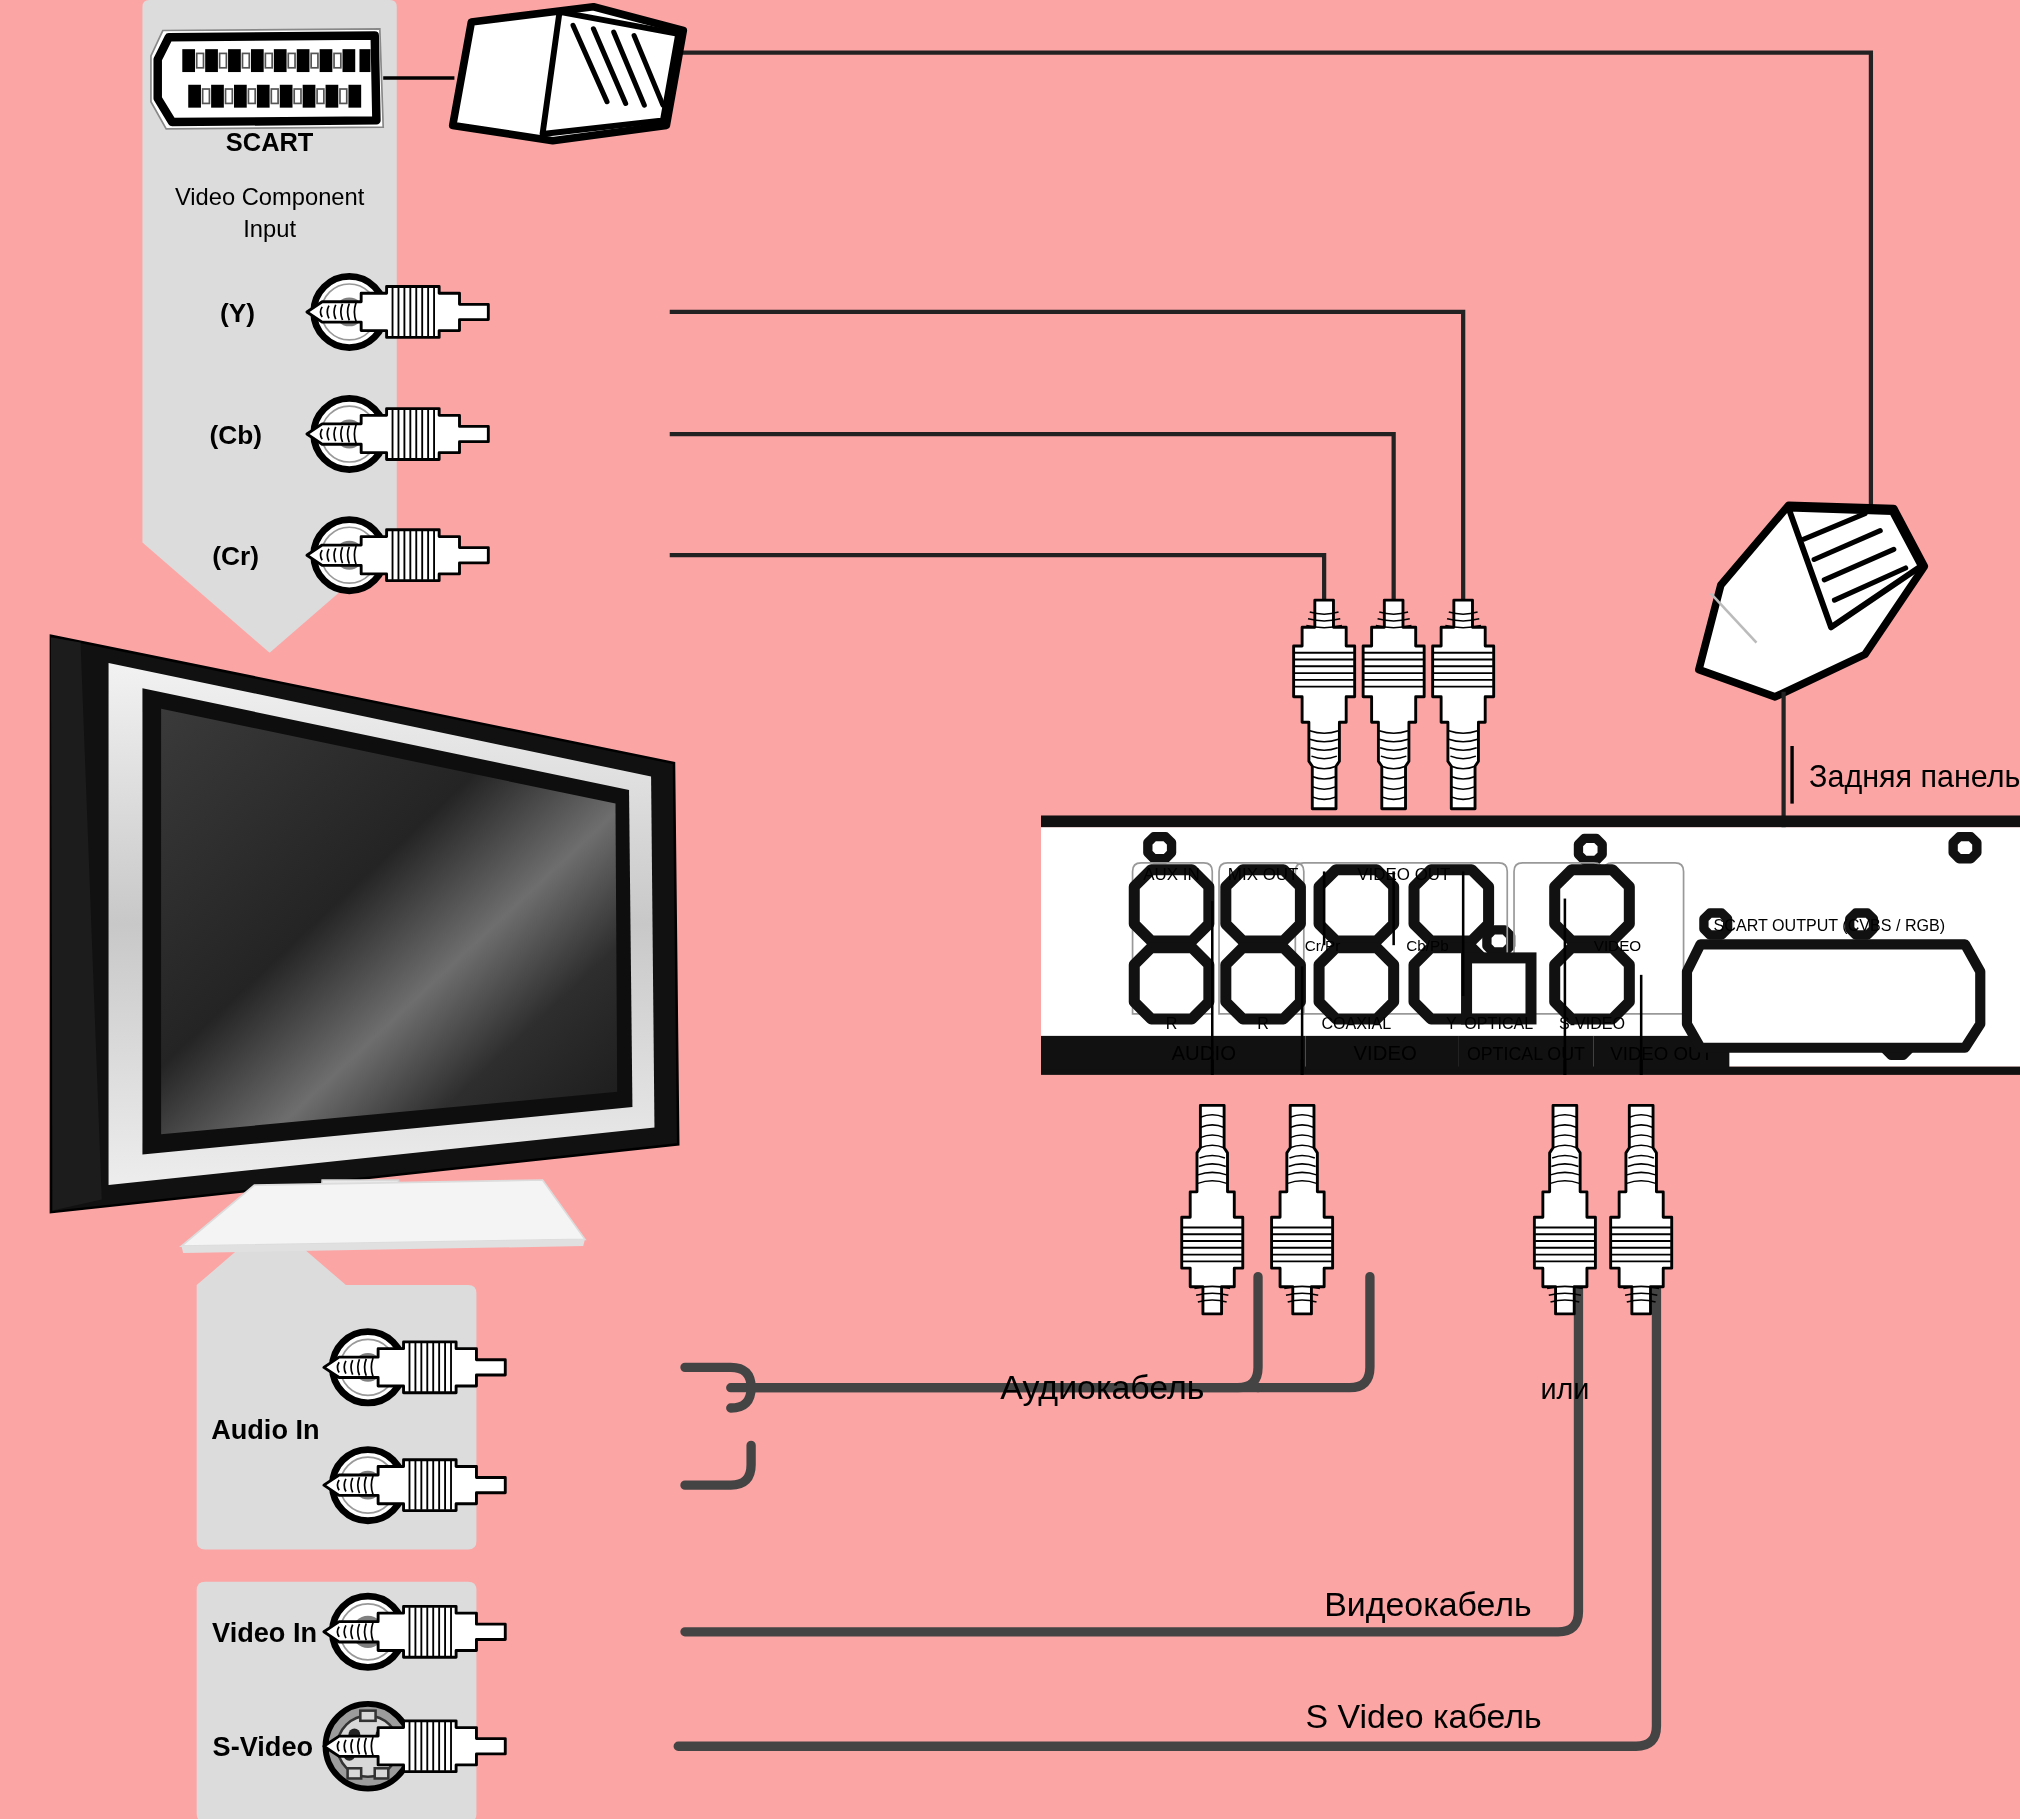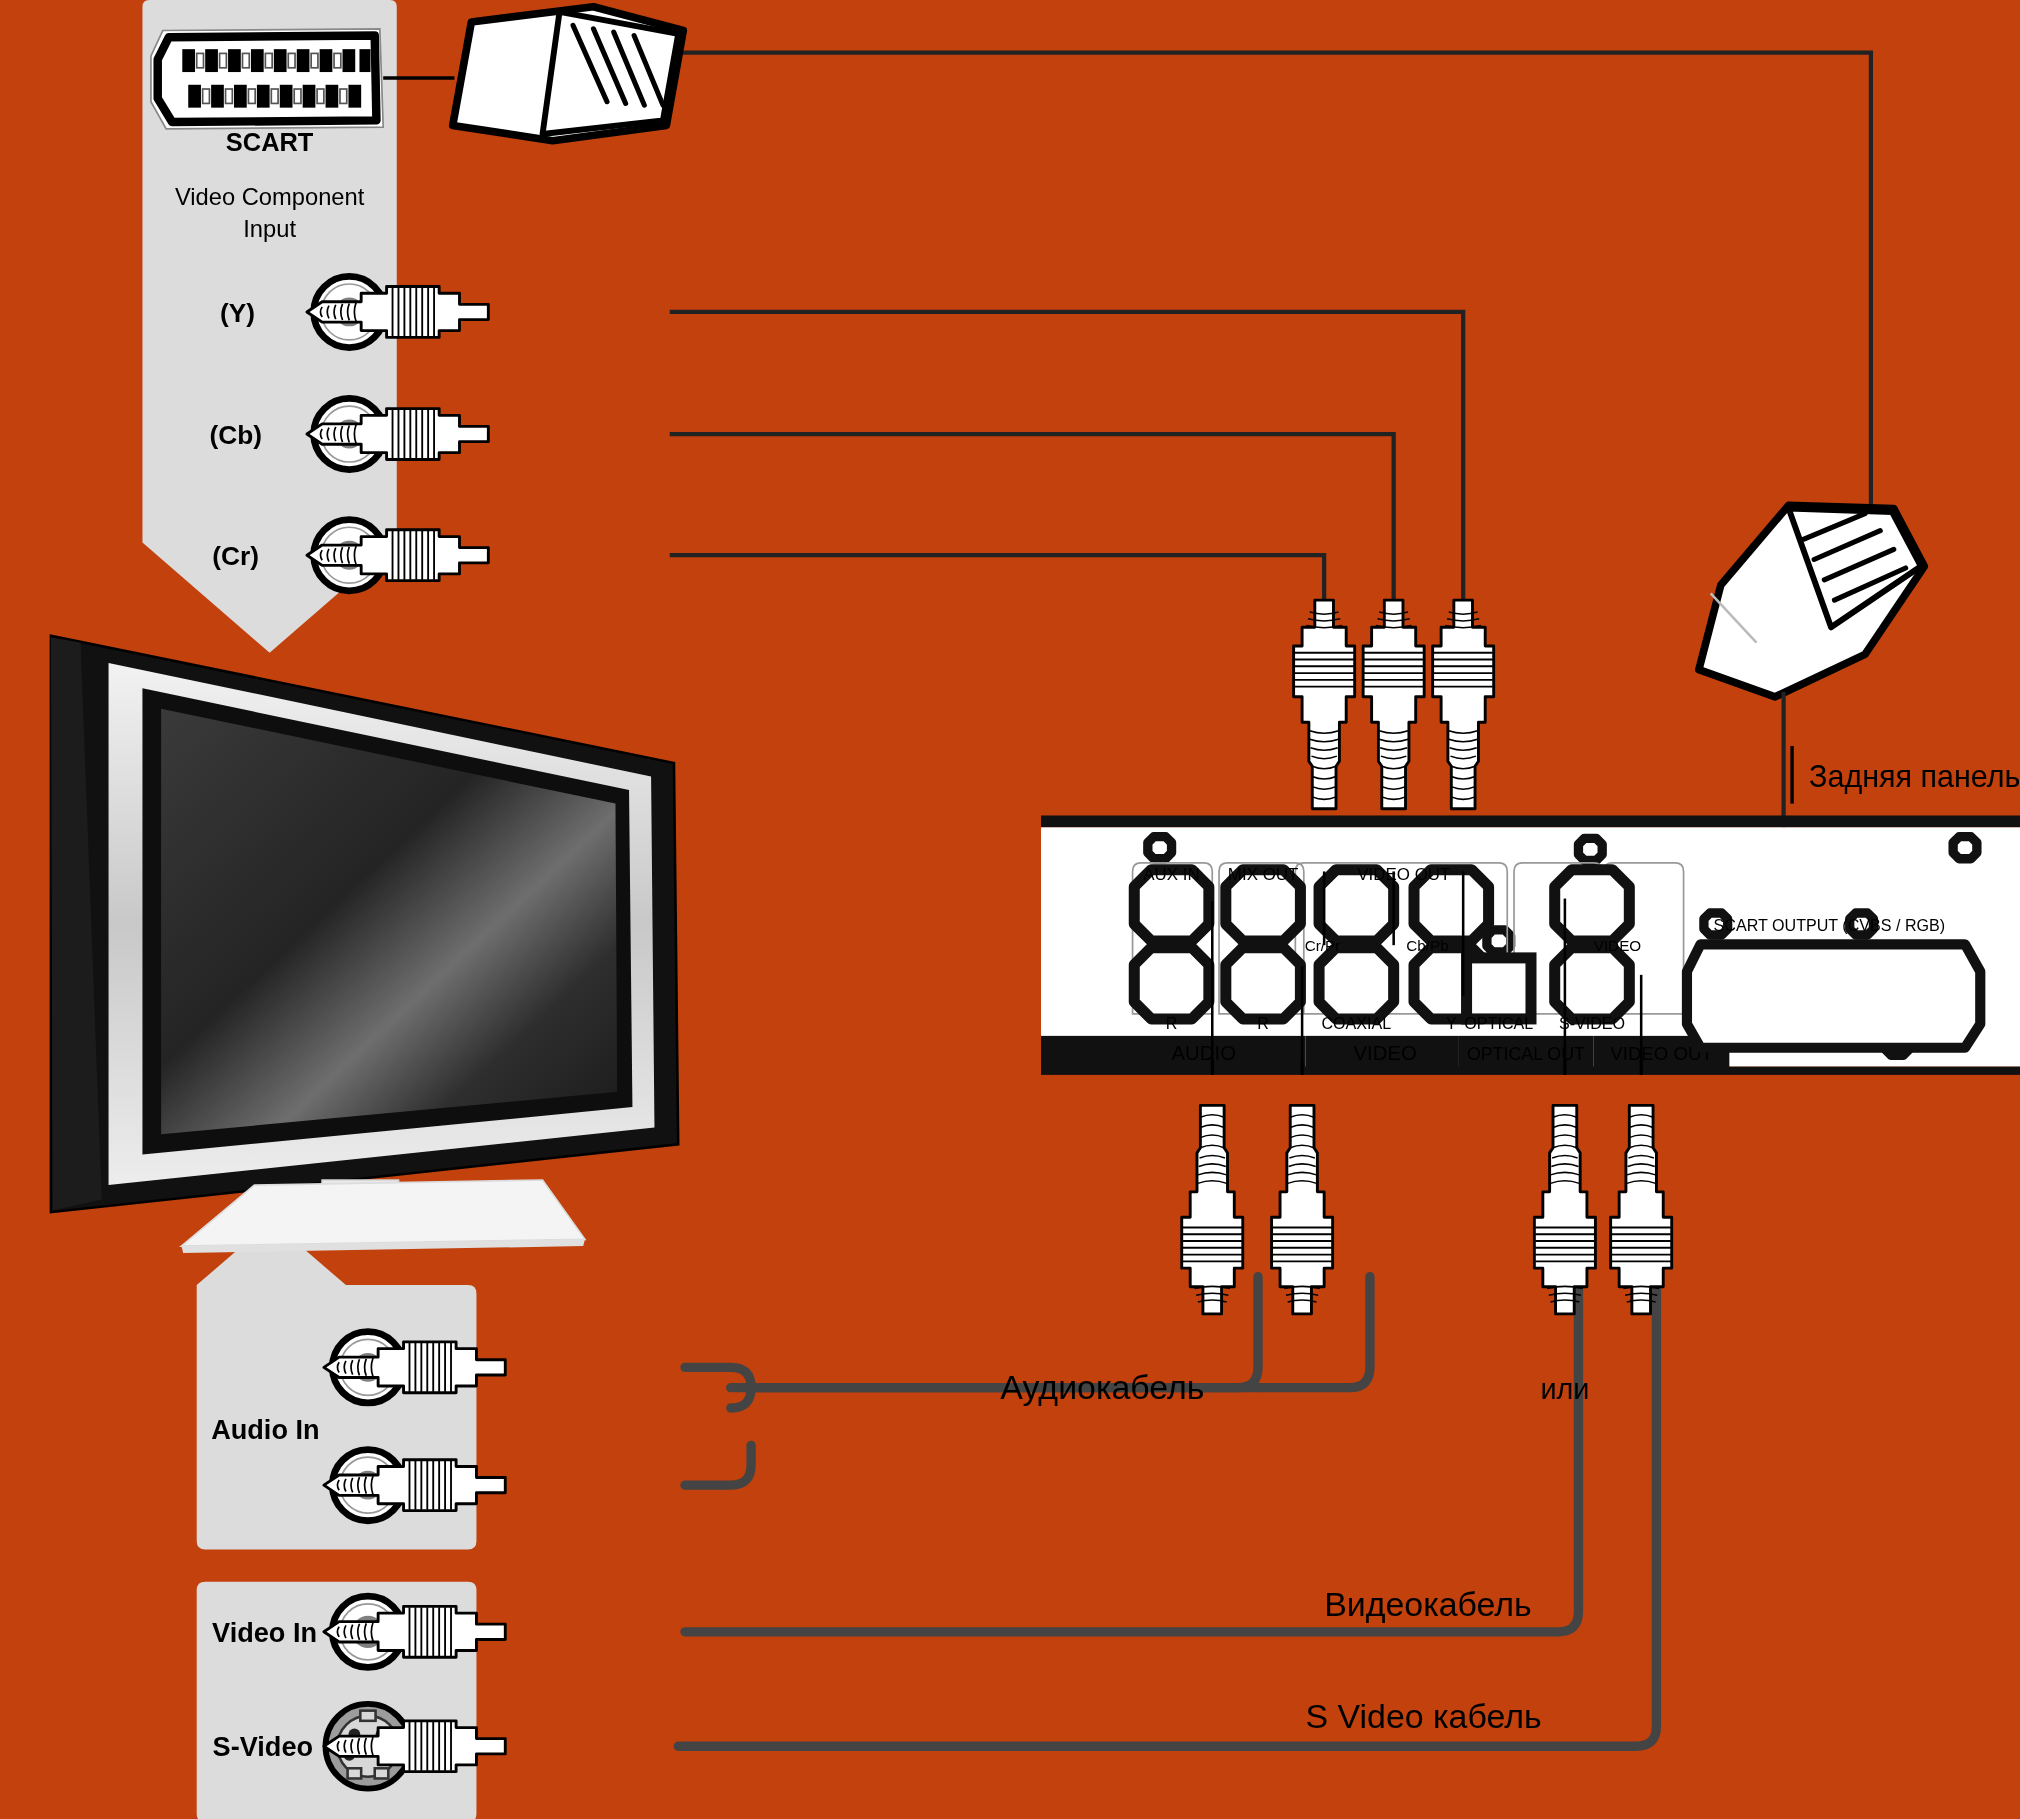--- a/index.html
+++ b/index.html
@@ -1,17 +1,17 @@
 <!DOCTYPE html>
 <html style="font-size:13.6px"><head>
 <meta charset="utf-8">
 <style>
   html,body{margin:0;padding:0;background:#ffffff;}
   body{font-family:"Liberation Sans",sans-serif;}
-  #stage{position:relative;width:2021px;height:1820px;background:#c2410c;overflow:hidden;}
+  #stage{position:relative;width:2021px;height:1820px;background:#fca5a5;overflow:hidden;}
   svg{display:block;}
   .lbl{font-family:"Liberation Sans",sans-serif;fill:#000;}
   .bold{font-weight:bold;}
 </style>
 </head>
 <body>
 
 <div id="stage">
 <svg width="2021" height="1820" viewBox="0 0 2384 2147" xmlns="http://www.w3.org/2000/svg">
 

